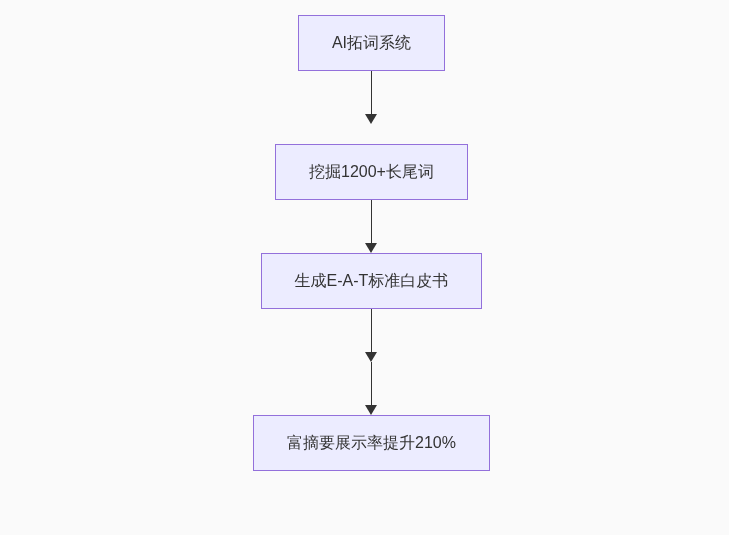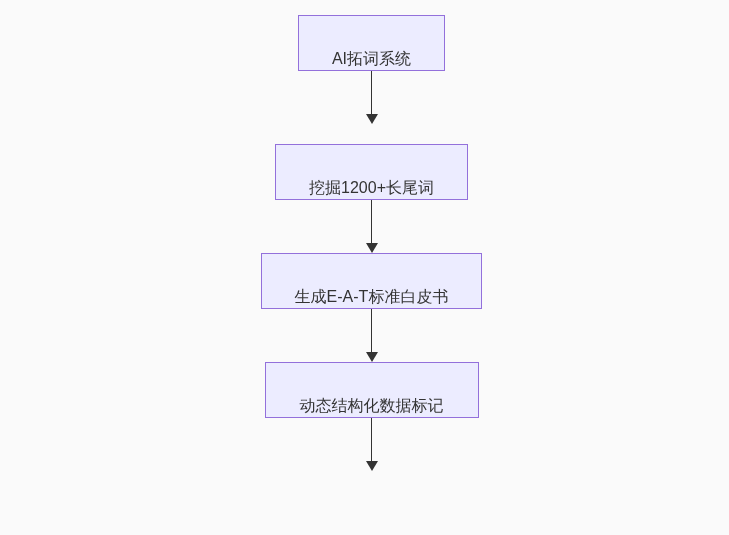--- a/index.html
+++ b/index.html
@@ -16,21 +16,21 @@
     margin: 15px auto 0 auto;
     transform: translateX(7px);
     display: flex;
     flex-direction: column;
     align-items: center;
   }
   .flow-node {
     box-sizing: border-box;
     height: 56px;
     display: flex;
-    align-items: flex-end;
+    align-items: center;
     justify-content: center;
     background: #ececff;
     border: 1px solid #9370db;
     color: #333333;
     font-size: 16px;
     padding: 0 33px;
     white-space: nowrap;
   }
   .flow-node.n1 { min-width: 144px; }
   .flow-node.n2 { min-width: 192px; margin-top: 20px; }
@@ -82,23 +82,23 @@
 
   <div class="flow-node n3">
     <span>生成E-A-T标准白皮书</span>
   </div>
 
   <div class="flow-arrow">
     <div class="shaft"></div>
     <div class="head"></div>
   </div>
 
-  <div class="flow-node n4">
-    <span>动态结构化数据标记</span>
-  </div>
 
   <div class="flow-arrow">
     <div class="shaft"></div>
     <div class="head"></div>
   </div>
 
+  <div class="flow-node n5">
+    <span>富摘要展示率提升210%</span>
+  </div>
 
 </div>
 
 </body></html>

